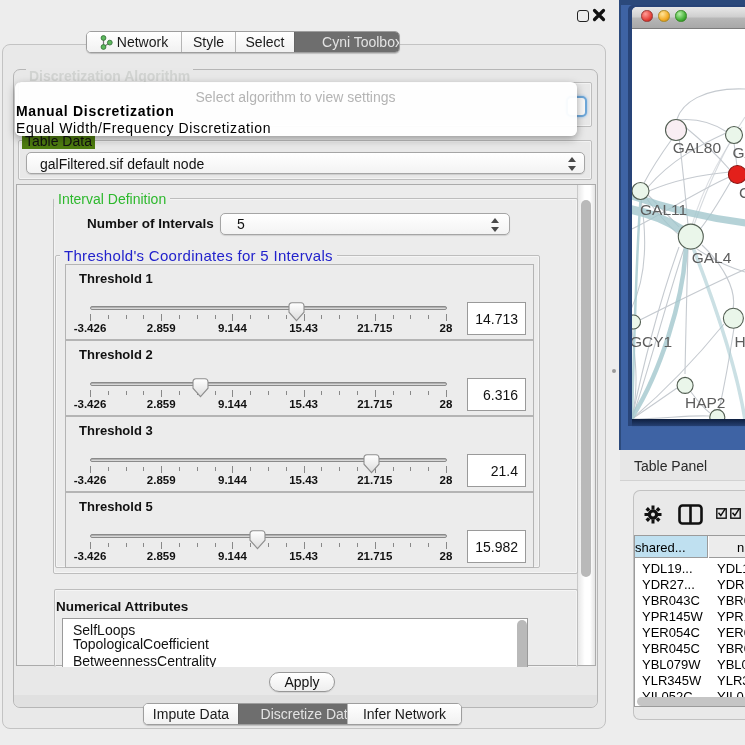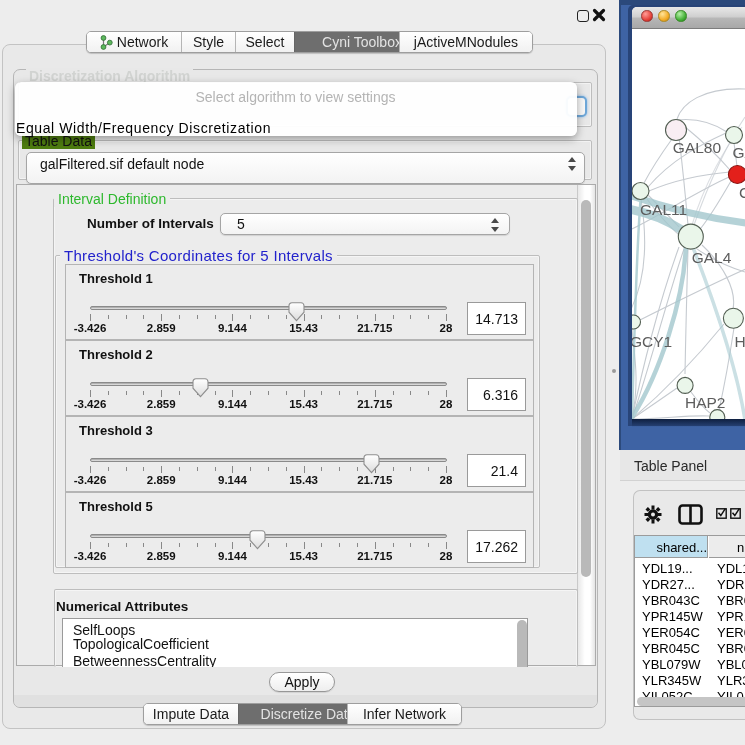--- a/index.html
+++ b/index.html
@@ -58,21 +58,21 @@
 #netwin { left:632px; top:7px; width:113px; height:412px; background:#fff; border-radius:5px 0 0 0; }
 #nettitle { left:632px; top:7px; width:113px; height:22px; background:linear-gradient(#e8e8e8 0%,#d0d0d0 45%,#b6b6b6 55%,#a8a8a8 100%); border-bottom:1px solid #7d7d7d; border-radius:5px 0 0 0; }
 .tl { position:absolute; top:10.2px; width:11.5px; height:11.5px; border-radius:50%; }
 #netbotsh { left:632px; top:419px; width:113px; height:8px; background:linear-gradient(rgba(8,22,50,0.8),rgba(62,99,164,0)); }
 
 #tpheader { left:620px; top:450px; width:125px; height:31px; background:#e7e7e7; border-bottom:1px solid #d2d2d2; }
 #tpheader .t { position:absolute; left:14px; top:8px; font-size:14px; color:#2a2a2a; }
 #tablepanel { left:633px; top:490px; width:112px; height:230px; border:1px solid #c2c2c2; border-radius:7px 0 0 7px; border-right:none; background:#e9e9e9; }
 
 #dttable { left:634px; top:535px; width:111px; height:172px; background:#fff; border:1px solid #9b9b9b; border-right:none; overflow:hidden; font-size:13px; }
-.hd1 { position:absolute; left:0; top:0; width:73px; height:22px; background:#bfe0f0; border-right:1px solid #9b9b9b; border-bottom:1px solid #9b9b9b; text-align:right; padding-top:4px; color:#000; }
+.hd1 { position:absolute; left:0; top:0; width:73px; height:22px; background:#bfe0f0; border-right:1px solid #9b9b9b; border-bottom:1px solid #9b9b9b; text-align:left; padding-top:4px; color:#000; }
 .hd2 { position:absolute; left:74px; top:0; width:40px; height:22px; background:#ececec; border-bottom:1px solid #9b9b9b; padding-top:4px; padding-left:28px; color:#000; }
 .r1 { position:absolute; left:7px; color:#000; }
 .r2 { position:absolute; left:82px; color:#000; }
 #hsb { position:absolute; left:2px; top:161px; width:120px; height:9px; background:#c5c5c5; border-radius:5px; }
 </style></head>
 <body>
 <div id="stage">
   <svg width="0" height="0">
       <defs>
     <linearGradient id="thg" x1="0" y1="0" x2="0" y2="1">
@@ -92,33 +92,32 @@
   <div class="seg" style="left:86px; top:31px;">
     <div class="s" style="width:94px"><svg width="13" height="15" viewBox="0 0 13 15" style="margin-right:4px">
           <path d="M3.5 4.5 v6 M4.8 11 L8.6 8.6" stroke="#777" stroke-width="1.2" fill="none"></path>
           <circle cx="3.5" cy="3" r="2.4" fill="#5cb85c" stroke="#35753a" stroke-width="0.9"></circle>
           <circle cx="3.5" cy="12" r="2.4" fill="#5cb85c" stroke="#35753a" stroke-width="0.9"></circle>
           <circle cx="9.8" cy="7.6" r="2.4" fill="#5cb85c" stroke="#35753a" stroke-width="0.9"></circle>
         </svg>Network</div>
     <div class="s" style="width:54px">Style</div>
     <div class="s" style="width:59px">Select</div>
     <div class="s sel" style="width:105px">Cyni Toolbox</div>
-    <div class="s" style="width:133px">jActiveMNodules</div>
   </div>
 
   <div id="mainpanel" class="abs"></div>
   <div id="mainbottom" class="abs"></div>
 
   <div class="group" style="left:18px; top:82px; width:574px; height:45px;"></div>
   <div class="abs" style="left:26px; top:68px; font-size:14px; font-weight:bold; color:#d1d3d1; background:#e8e8e8; padding:0 3px;">Discretization Algorithm</div>
   <div class="abs" style="left:566px; top:96px; width:21px; height:21px; border:2.5px solid #6ea7d8; border-radius:5px; background:#f8f8f8; box-shadow:0 0 3px #88b8e8;"></div>
 
   <div class="group" style="left:18px; top:140px; width:574px; height:40px;"></div>
   <div class="abs" style="left:22px; top:133px; font-size:14px; color:#111; background:#4d7c0f; padding:0 3px;">Table Data</div>
-  <div class="combo" style="left:26px; top:152px; width:559px; height:32px;">
+  <div class="combo" style="left:26px; top:152px; width:559px; height:22px;">
       <span class="txt">galFiltered.sif default node</span>
       <span class="arrows" style="right:7px; top:4px;"></span>
     </div>
 
   <div id="scrollpane" class="abs"></div>
   <div id="vsb" class="abs">
       <div class="th"></div>
     </div>
 
   <div class="group" style="left:53px; top:198px; width:525px; height:376px;"></div>
@@ -264,21 +263,21 @@
 <div class="tick" style="left:380.0px;top:49px;height:7px"></div>
 <div class="tlab" style="left:-4.0px;top:57px">-3.426</div>
 <div class="tlab" style="left:67.2px;top:57px">2.859</div>
 <div class="tlab" style="left:138.4px;top:57px">9.144</div>
 <div class="tlab" style="left:209.6px;top:57px">15.43</div>
 <div class="tlab" style="left:280.8px;top:57px">21.715</div>
 <div class="tlab" style="left:352.0px;top:57px">28</div>
 <svg class="thumb" style="left:182.8px;top:37px" width="17" height="20" viewBox="0 0 17 20">
 <path d="M4 0.8 h9 a3 3 0 0 1 3 3 v6.4 L8.5 18.6 L1 10.2 v-6.4 a3 3 0 0 1 3-3 z" fill="url(#thg)" stroke="#8e8e8e" stroke-width="1.1"></path>
 </svg>
-<div class="vbox">17.262</div>
+<div class="vbox">15.982</div>
 </div>
 
   <div class="group" style="left:54px; top:589px; width:524px; height:78px; border-bottom:none;"></div>
   <div class="abs" style="left:56px; top:599px; font-size:13.5px; font-weight:bold; color:#111;">Numerical Attributes</div>
   <div id="attrlist" class="abs">
       <div style="padding-top:3px">SelfLoops</div>
       <div>TopologicalCoefficient</div>
       <div>BetweennessCentrality</div>
     </div>
   <div id="attrsb" class="abs"></div>
@@ -414,15 +413,16 @@
       <div class="r2" style="top:121px">YBL0</div>
     <div class="r1" style="top:137px">YLR345W</div>
       <div class="r2" style="top:137px">YLR3</div>
     <div class="r1" style="top:153px">YIL052C</div>
       <div class="r2" style="top:153px">YIL0</div>
     <div id="hsb"></div>
   </div>
 
   <div id="popup" class="abs">
     <div class="i0">Select algorithm to view settings</div>
+    <div class="i1">Manual Discretization</div>
     <div class="i2">Equal Width/Frequency Discretization</div>
   </div>
 </div>
 
 </body></html>

